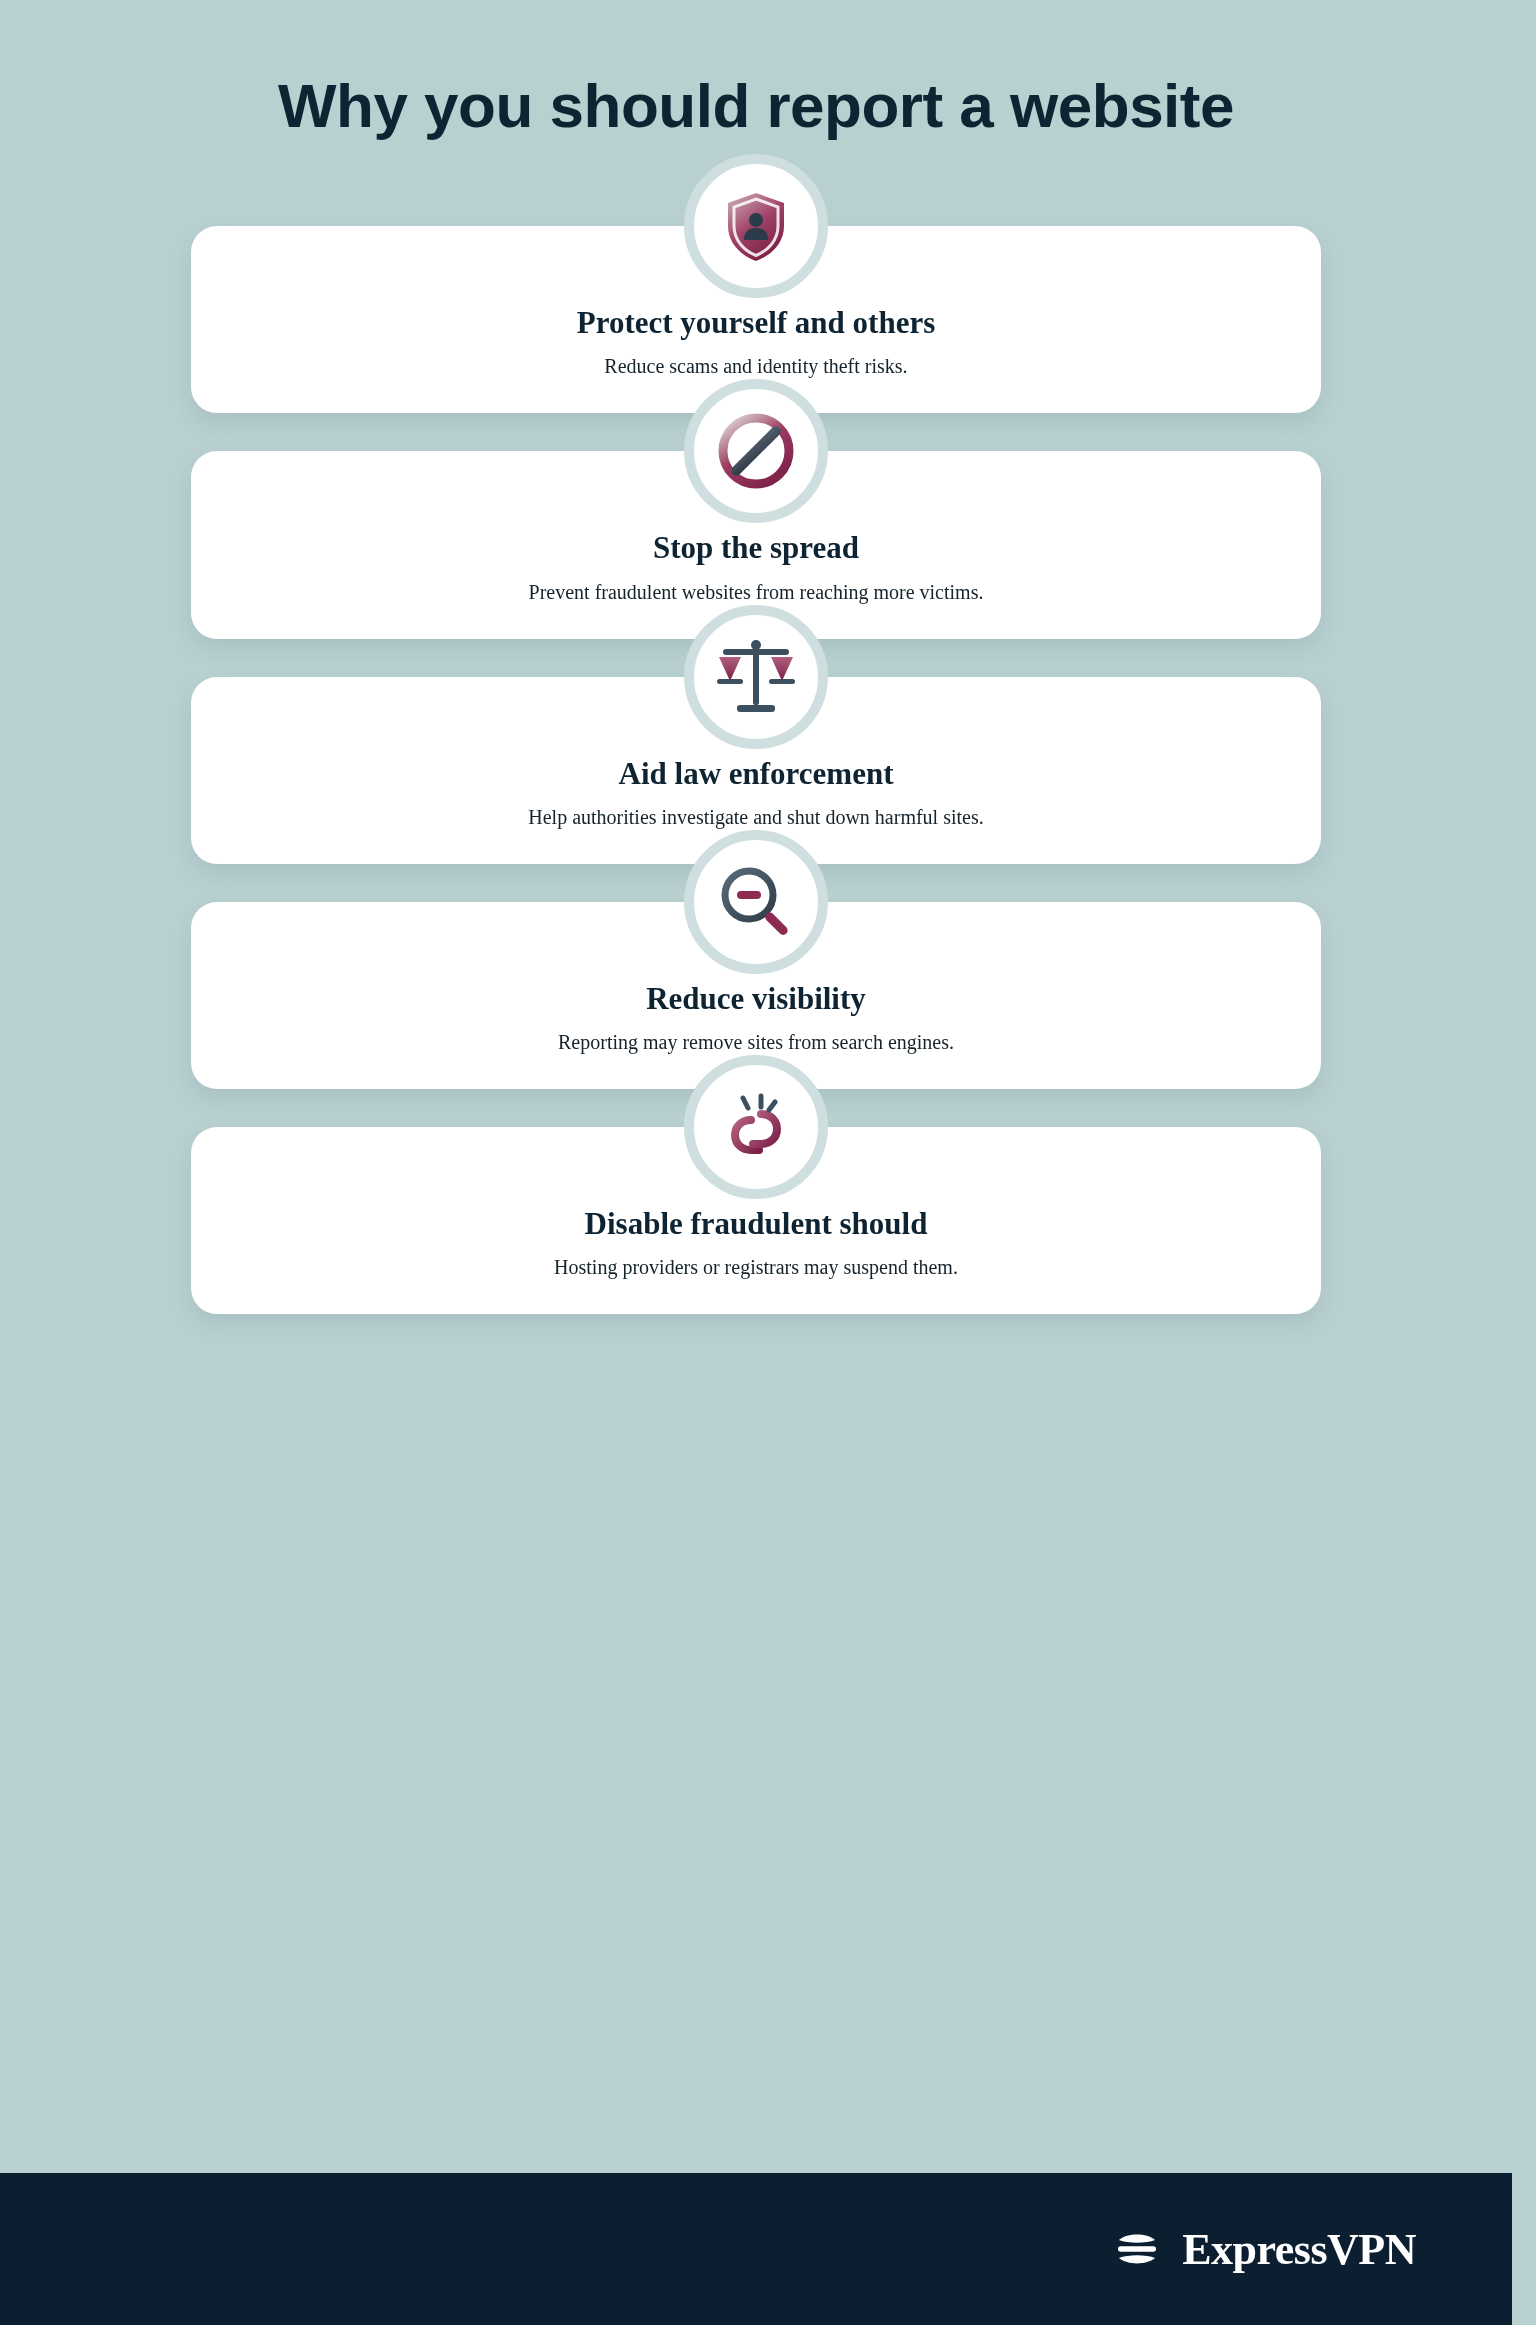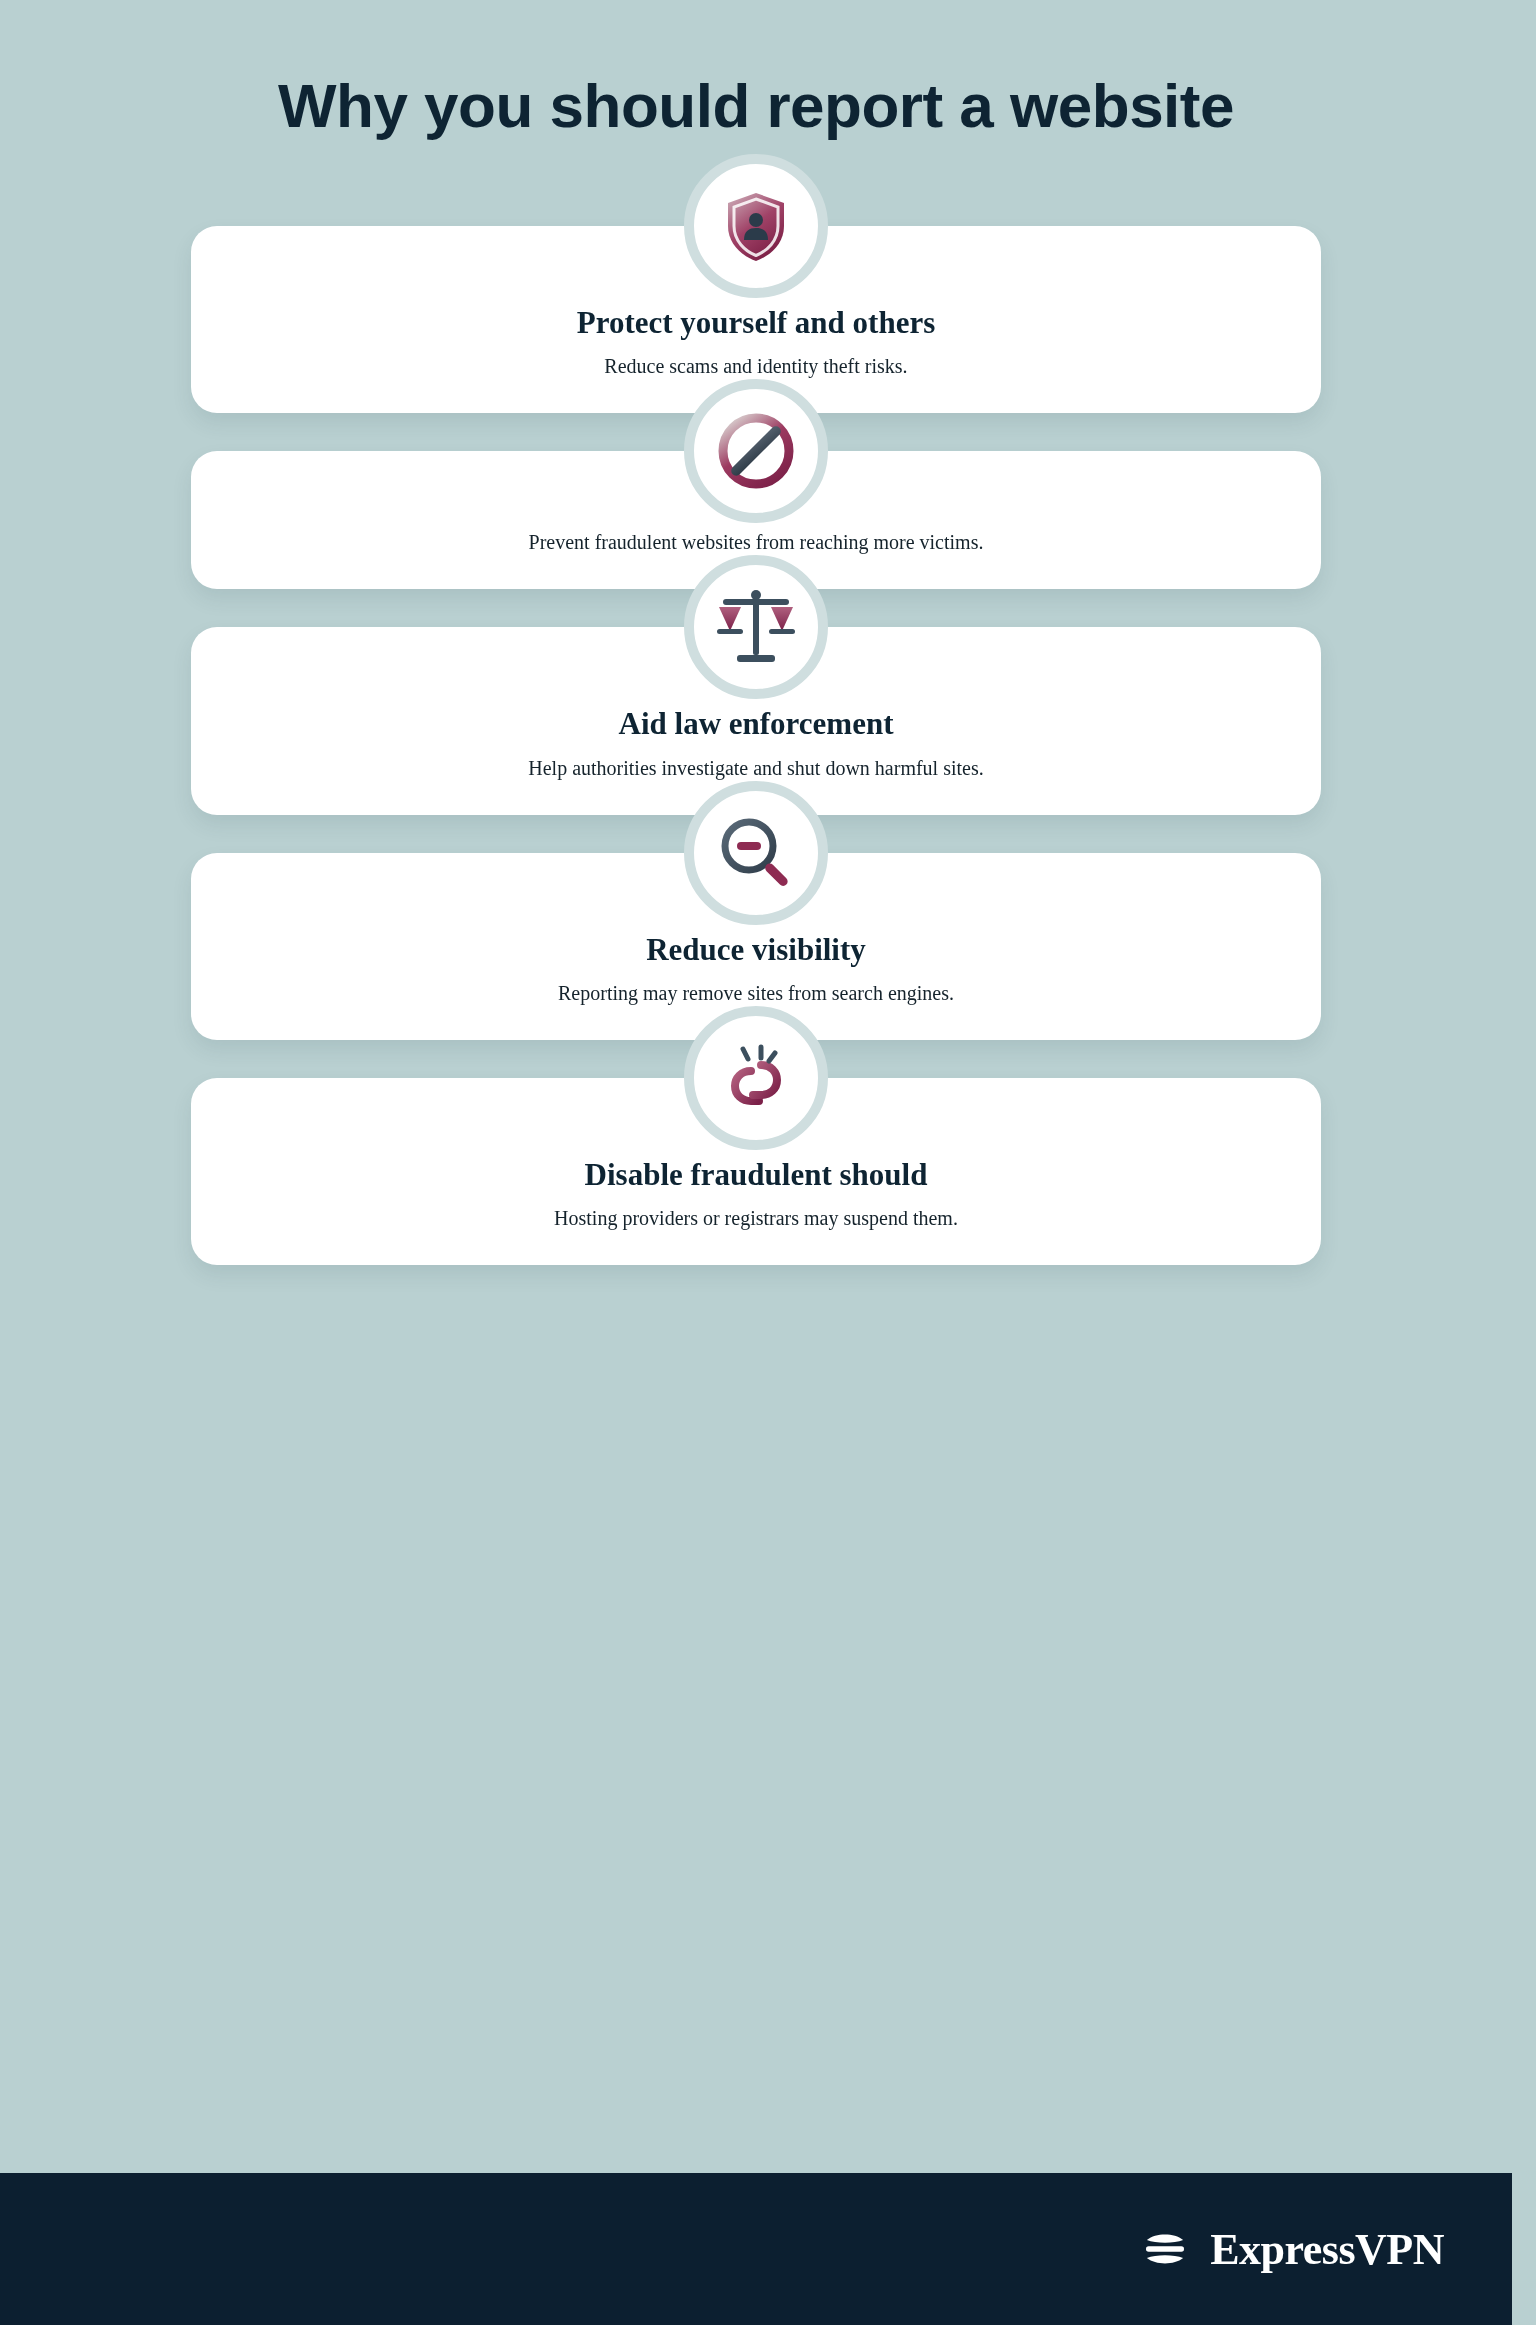--- a/index.html
+++ b/index.html
@@ -84,21 +84,21 @@
   }
   .icon-badge svg {
     display: block;
   }
   .footer {
     height: 152px;
     background: #0c1f30;
     display: flex;
     align-items: center;
     justify-content: flex-end;
-    padding-right: 68px;
+    padding-right: 96px;
     box-sizing: border-box;
   }
   .brand {
     display: flex;
     align-items: center;
     gap: 16px;
   }
   .brand-mark {
     width: 58px;
     height: 58px;
@@ -155,20 +155,21 @@
             <linearGradient id="g2b" x1="0" y1="0" x2="1" y2="1">
               <stop offset="0%" stop-color="#55616e"></stop>
               <stop offset="100%" stop-color="#2d3a46"></stop>
             </linearGradient>
           </defs>
           <circle cx="43" cy="43" r="33" fill="none" stroke="url(#g2)" stroke-width="9"></circle>
           <rect x="38" y="10" width="10" height="66" rx="5" transform="rotate(45 43 43)" fill="url(#g2b)"></rect>
         </svg>
       </div>
       <div class="card">
+        <p class="card-title">Stop the spread</p>
         <p class="card-desc">Prevent fraudulent websites from reaching more victims.</p>
       </div>
     </div>
 
     <div class="item">
       <div class="icon-badge">
         <svg width="90" height="84" viewBox="0 0 90 84">
           <defs>
             <linearGradient id="g3" x1="0" y1="0" x2="0" y2="1">
               <stop offset="0%" stop-color="#b0607f"></stop>

